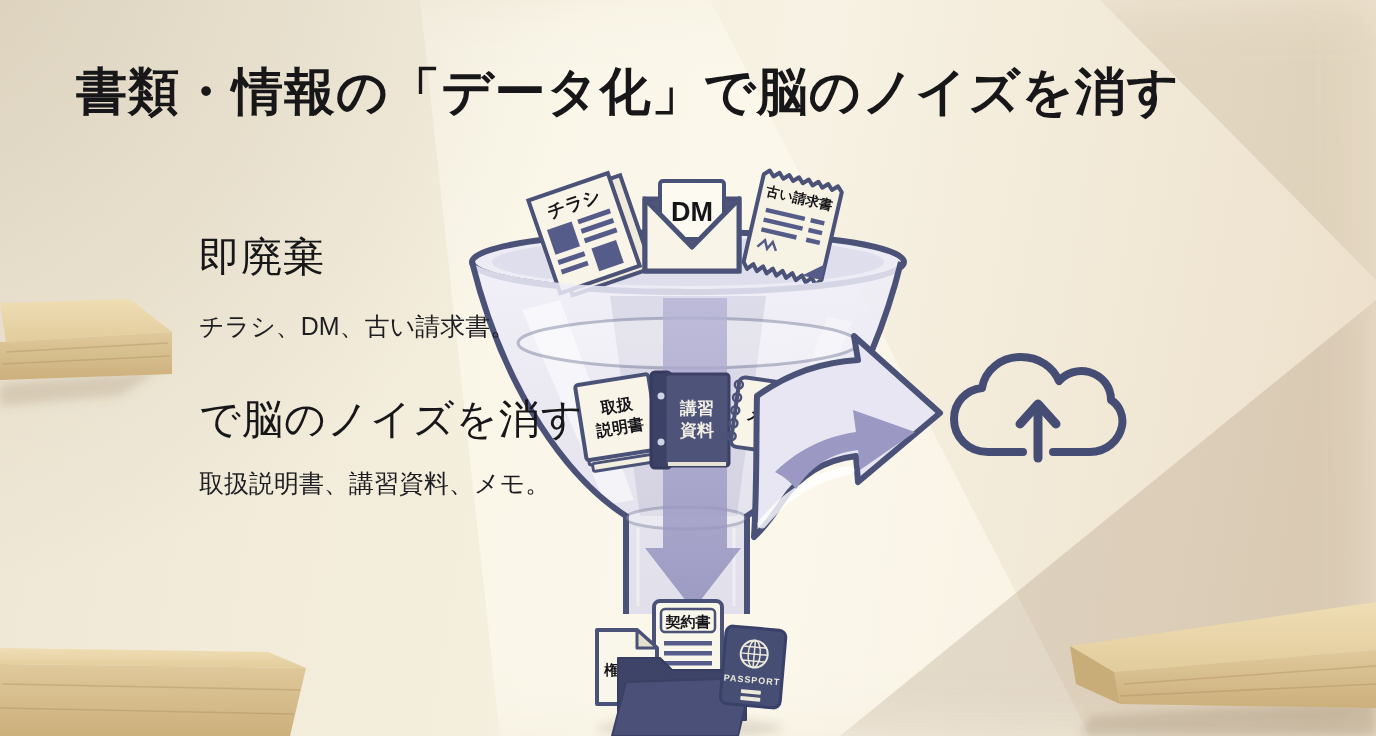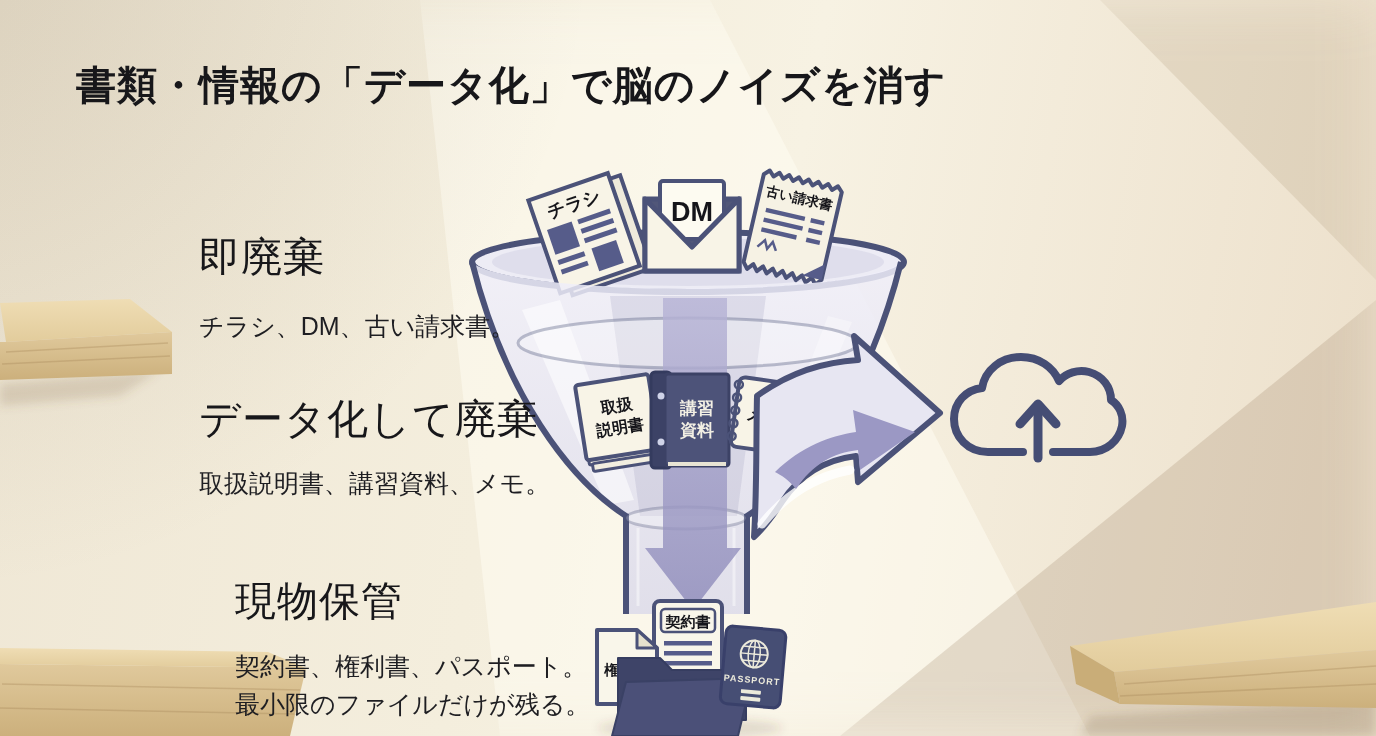--- a/index.html
+++ b/index.html
@@ -8,21 +8,21 @@
          background:linear-gradient(100deg,#efe7d5 0%,#f4eedd 38%,#f7f2e3 55%,#ecdfca 100%);}
   .overlay{position:absolute;inset:0;pointer-events:none;}
   .light-beam{background:rgba(255,253,244,.5);
     clip-path:polygon(420px 0,710px 0,1090px 736px,500px 736px);filter:blur(28px);}
   .shadow-right{background:rgba(141,112,78,.20);
     clip-path:polygon(1376px 300px,1376px 736px,840px 736px);filter:blur(26px);}
   .shadow-topright{background:rgba(150,122,86,.16);
     clip-path:polygon(1100px 0,1376px 0,1376px 280px);filter:blur(30px);}
   .shadow-topleft{background:radial-gradient(circle at -5% -10%,rgba(120,100,70,.18),transparent 40%);}
   .diagram{position:absolute;left:0;top:0;width:1376px;height:736px;}
-  .title{position:absolute;left:76px;top:58px;font-size:40px;font-weight:900;color:#17171a;
+  .title{position:absolute;left:76px;top:58px;font-size:51px;font-weight:900;color:#17171a;
          letter-spacing:1px;white-space:nowrap;}
   .section{position:absolute;color:#17171a;white-space:nowrap;}
   .section h2{margin:0;font-size:41px;font-weight:400;letter-spacing:1px;}
   .section p{margin:0;font-size:25px;font-weight:400;line-height:38px;color:#1e1e22;}
   .s1{left:199px;top:230px;} .s1 p{margin-top:22px;}
   .s2{left:199px;top:392px;} .s2 p:first-of-type{margin-top:17px;}
   .s3{left:235px;top:574px;} .s3 p:first-of-type{margin-top:18px;}
   svg text{font-family:"Liberation Sans","DejaVu Sans",sans-serif;}
 </style>
 </head>
@@ -215,22 +215,17 @@
   </svg>
 
   <div class="title">書類・情報の「データ化」で脳のノイズを消す</div>
 
   <div class="section s1">
     <h2>即廃棄</h2>
     <p>チラシ、DM、古い請求書。</p>
   </div>
 
   <div class="section s2">
-    <h2>データ化して廃棄</h2>
+    <h2>で脳のノイズを消す</h2>
     <p>取扱説明書、講習資料、メモ。</p>
   </div>
 
-  <div class="section s3">
-    <h2>現物保管</h2>
-    <p>契約書、権利書、パスポート。</p>
-    <p>最小限のファイルだけが残る。</p>
-  </div>
 </div>
 
 </body></html>

